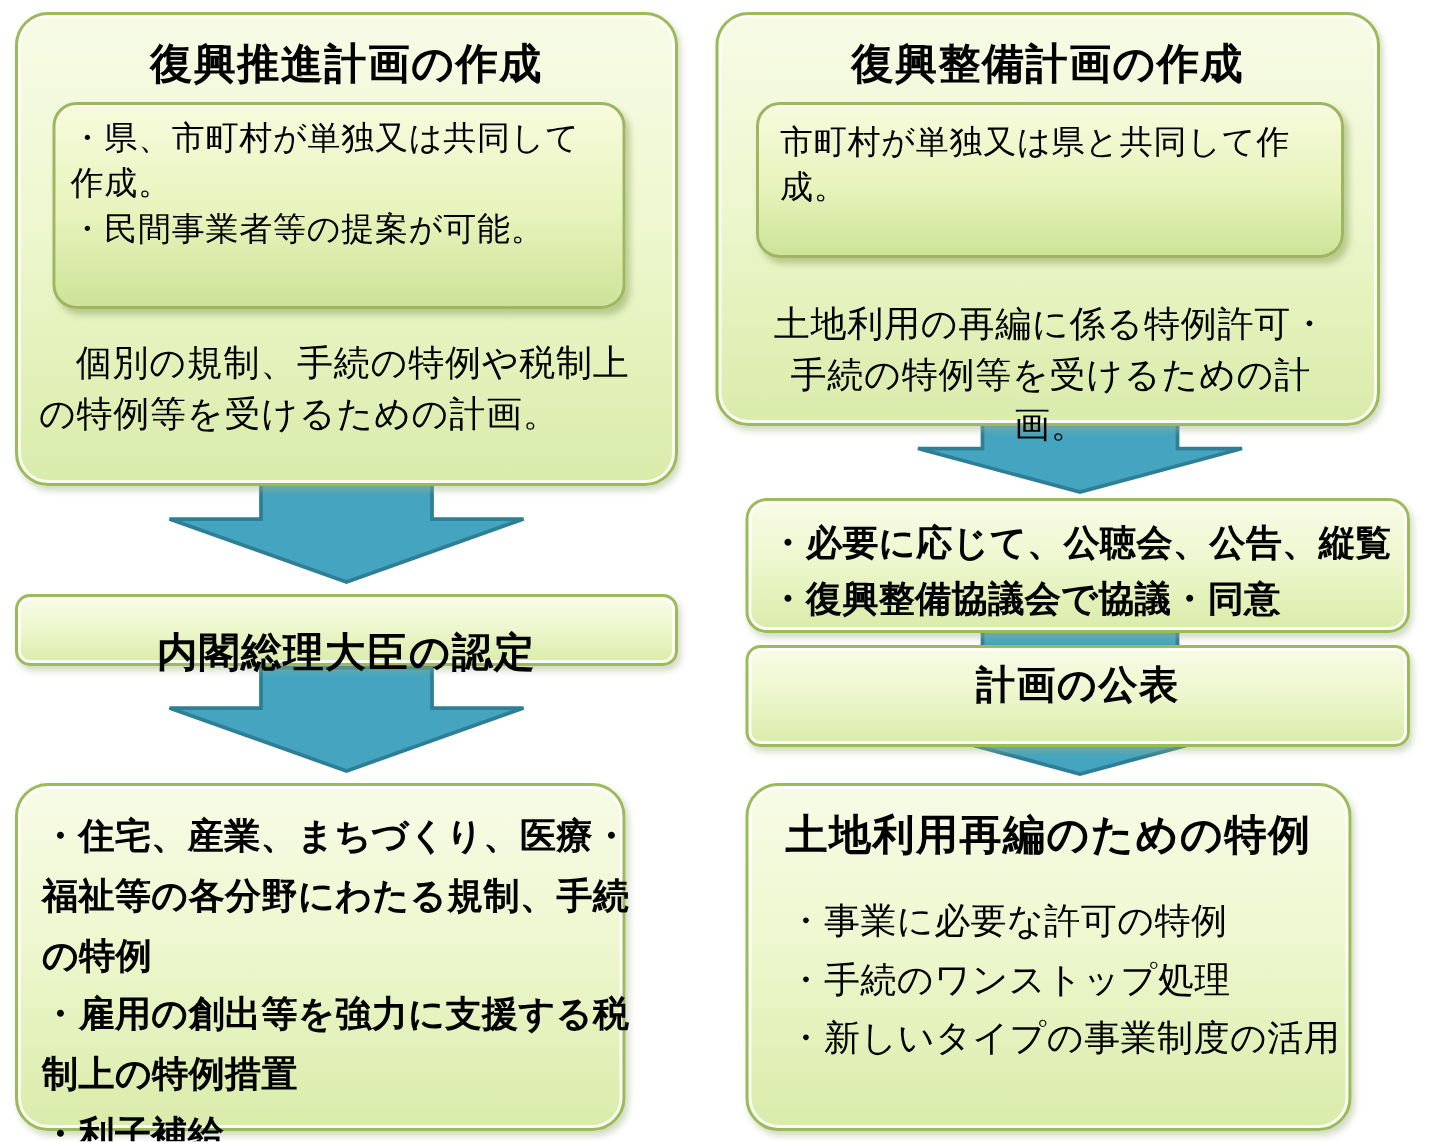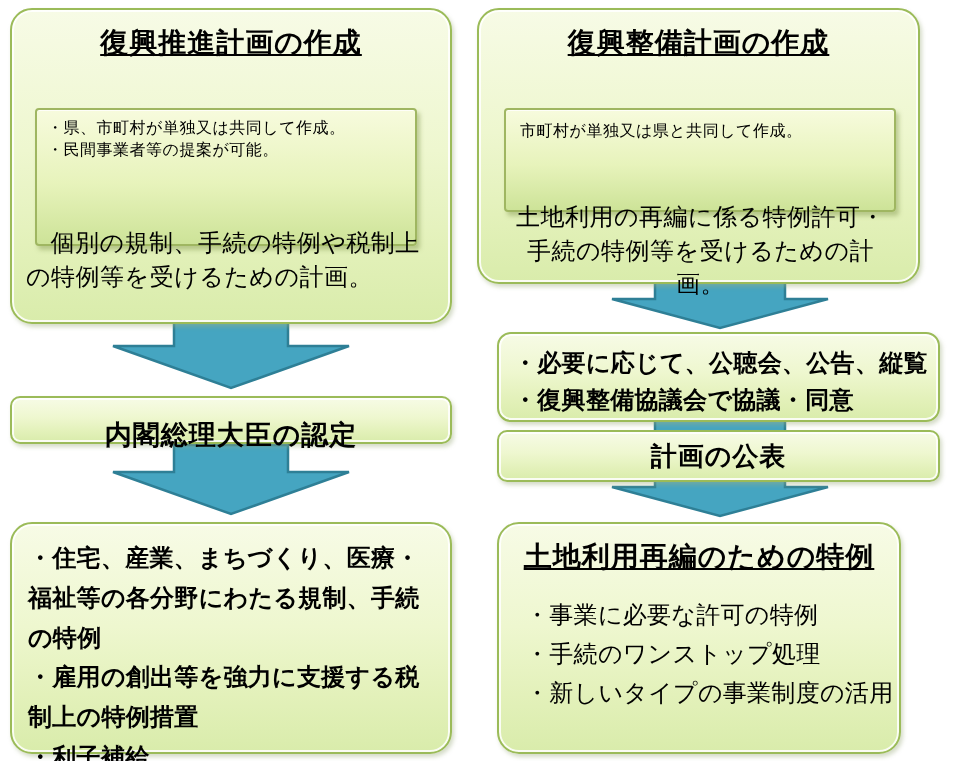--- a/index.html
+++ b/index.html
@@ -14,37 +14,35 @@
     border-radius:22px;
     box-shadow:inset 0 0 0 2px rgba(255,255,255,0.85), 2px 3px 4px rgba(160,175,130,0.45);
     box-sizing:border-box;
   }
   .gbox.small{border-radius:10px;}
 
   .inner-box{
     position:absolute;
     background:linear-gradient(180deg,#f7fbdd 0%,#e7f3bb 55%,#cde398 100%);
     border:2px solid #9fb661;
-    border-radius:4px;
+    border-radius:16px;
     box-shadow:inset 0 1px 0 rgba(255,255,255,0.8), 3px 4px 4px rgba(140,160,90,0.5);
     box-sizing:border-box;
     padding:7px 10px;
-    font-size:16px;
+    font-size:22px;
     line-height:1.38;
     letter-spacing:0.5px;
-    margin-top:40px;
   }
 
   .box-title{
     text-align:center;
     font-weight:bold;
     font-size:28px;
     letter-spacing:1px;
     padding-top:14px;
-    text-decoration:underline;
   }
   .center-label{
     text-align:center;
     font-weight:bold;
     font-size:27px;
     letter-spacing:1px;
   }
   .note{
     position:absolute;
     font-size:24px;
@@ -79,21 +77,21 @@
       <div>・県、市町村が単独又は共同して作成。</div>
       <div>・民間事業者等の提案が可能。</div>
     </div>
     <div class="note" style="left:14px;top:216px;width:402px;">　個別の規制、手続の特例や税制上の特例等を受けるための計画。</div>
   </div>
 
   <div class="gbox small" style="left:10px;top:396px;width:442px;height:48px;">
     <div class="center-label" style="line-height:44px;margin-top:15px;">内閣総理大臣の認定</div>
   </div>
 
-  <div class="gbox" style="left:10px;top:522px;width:442px;height:232px;">
+  <div class="gbox" style="left:10px;top:522px;width:407px;height:232px;">
     <div class="bullets bold" style="left:16px;top:14px;width:410px;line-height:1.66;">
       <div>・住宅、産業、まちづくり、医療・福祉等の各分野にわたる規制、手続の特例</div>
       <div>・雇用の創出等を強力に支援する税制上の特例措置</div>
       <div>・利子補給</div>
     </div>
   </div>
 
   <svg class="arrow-svg" style="left:610px;top:278px;" width="220" height="52" viewBox="0 0 220 52">
     <path d="M45,1 L175,1 L175,21 L218,21 L110,50 L2,21 L45,21 Z" fill="#45a5c1" stroke="#2e7f96" stroke-width="2.5" stroke-linejoin="miter"></path>
   </svg>
@@ -110,21 +108,21 @@
     <div class="note" style="left:28px;top:190px;width:387px;text-align:center;">土地利用の再編に係る特例許可・手続の特例等を受けるための計画。</div>
   </div>
 
   <div class="gbox small" style="left:497px;top:332px;width:443px;height:90px;border-radius:14px;padding-left:26px;">
     <div class="bullets bold" style="left:14px;top:10px;width:415px;line-height:1.56;">
       <div>・必要に応じて、公聴会、公告、縦覧</div>
       <div>・復興整備協議会で協議・同意</div>
     </div>
   </div>
 
-  <div class="gbox small" style="left:497px;top:430px;width:443px;height:52px;">
+  <div class="gbox small" style="left:497px;top:430px;width:443px;height:68px;">
     <div class="center-label" style="line-height:48px;font-size:26px;">計画の公表</div>
   </div>
 
   <div class="gbox" style="left:497px;top:522px;width:404px;height:232px;">
     <div class="box-title">土地利用再編のための特例</div>
     <div class="bullets" style="left:26px;top:72px;width:400px;">
       <div>・事業に必要な許可の特例</div>
       <div>・手続のワンストップ処理</div>
       <div>・新しいタイプの事業制度の活用</div>
     </div>

